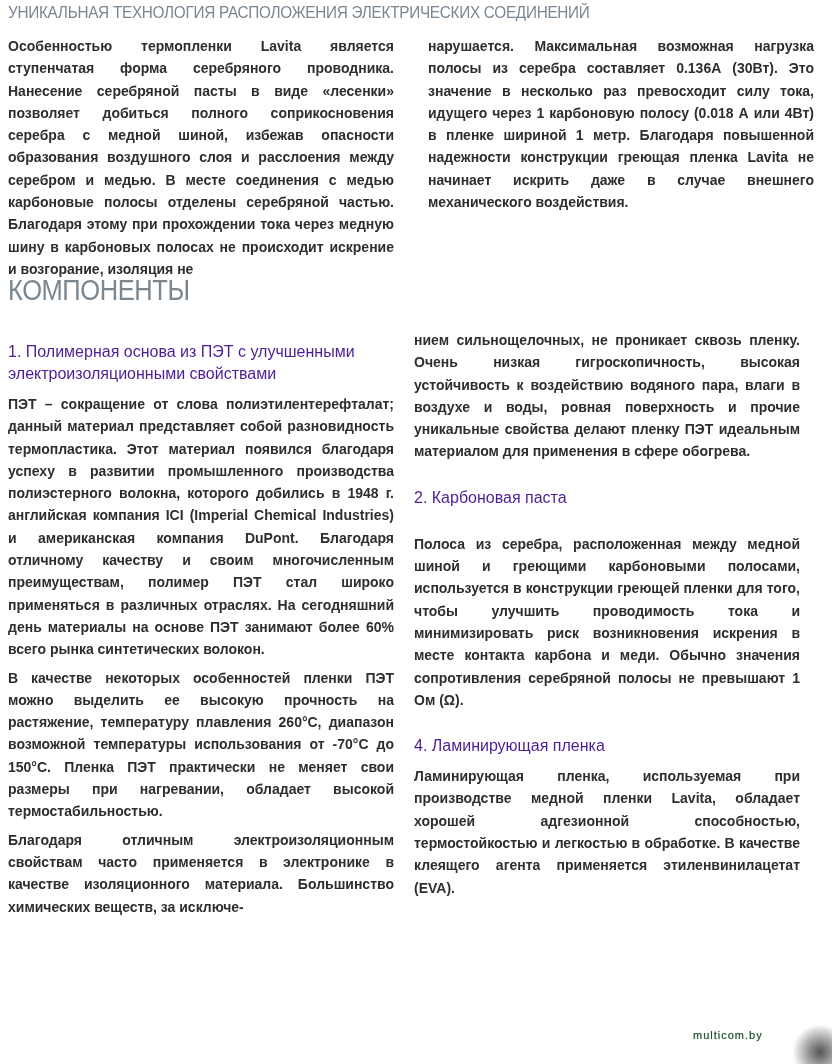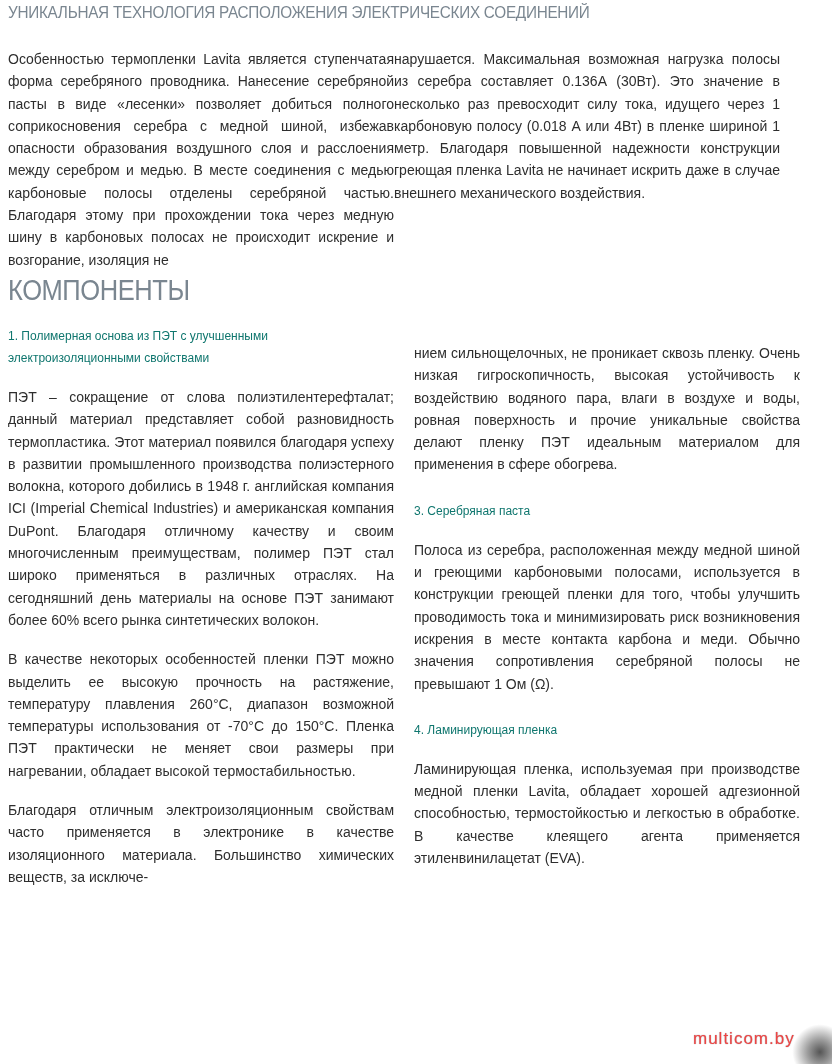--- a/index.html
+++ b/index.html
@@ -15,38 +15,38 @@
     font-size: 17px; letter-spacing: -0.3px;
     color: #7a8690; font-weight: normal;
     transform: scaleX(0.9); transform-origin: left top;
     white-space: nowrap;
   }
   .col {
     position: absolute;
     font-size: 14px; line-height: 22.3px;
     color: #2e2e2e;
   }
-  .col p { margin: 17px 0 6px 0; text-align: justify; text-align-last: left; }
+  .col p { margin: 4px 0 6px 0; text-align: justify; text-align-last: left; font-weight: bold; }
   .col-left-top { left: 8px; top: 31px; width: 386px; }
-  .col-right-top { left: 394px; top: 31px; width: 386px; }
+  .col-right-top { left: 428px; top: 31px; width: 386px; }
   .section-title {
     position: absolute; left: 8px; top: 274px;
     font-size: 29px; color: #7a8690; letter-spacing: -0.5px;
     transform: scaleX(0.88); transform-origin: left top;
   }
   .sub-heading {
-    font-size: 12px; line-height: 22px; color: #0f766e;
-    margin: 0 0 8px 0;
+    font-size: 16px; line-height: 22px; color: #4c1d95;
+    margin: 16px 0 8px 0;
   }
   .col-left-bot { left: 8px; top: 325px; width: 386px; }
   .col-right-bot { left: 414px; top: 325px; width: 386px; }
   .right-block { margin-bottom: 24px; }
   .watermark {
     position: absolute; left: 693px; top: 1029px;
-    font-size: 17px; color: #ef4444; letter-spacing: 1px;
+    font-size: 11px; color: #14532d; letter-spacing: 1px;
     text-shadow: 0 0 1px #bbb, 0 0 1px #bbb;
   }
   .page-corner {
     position: absolute; right: 0; bottom: 0; width: 40px; height: 40px;
     background: radial-gradient(circle at 70% 70%, #555 0%, #999 30%, rgba(255,255,255,0) 70%);
   }
 </style>
 </head>
 <body>
 
@@ -66,23 +66,23 @@
   <p>ПЭТ – сокращение от слова полиэтилентерефталат; данный материал представляет собой разновидность термопластика. Этот материал появился благодаря успеху в развитии промышленного производства полиэстерного волокна, которого добились в 1948 г. английская компания ICI (Imperial Chemical Industries) и американская компания DuPont. Благодаря отличному качеству и своим многочисленным преимуществам, полимер ПЭТ стал широко применяться в различных отраслях. На сегодняшний день материалы на основе ПЭТ занимают более 60% всего рынка синтетических волокон.</p>
   <p>В качестве некоторых особенностей пленки ПЭТ можно выделить ее высокую прочность на растяжение, температуру плавления 260°С, диапазон возможной температуры использования от -70°С до 150°С. Пленка ПЭТ практически не меняет свои размеры при нагревании, обладает высокой термостабильностью.</p>
   <p>Благодаря отличным электроизоляционным свойствам часто применяется в электронике в качестве изоляционного материала. Большинство химических веществ, за исключе-</p>
 </div>
 
 <div class="col col-right-bot">
   <div class="right-block">
     <p>нием сильнощелочных, не проникает сквозь пленку. Очень низкая гигроскопичность, высокая устойчивость к воздействию водяного пара, влаги в воздухе и воды, ровная поверхность и прочие уникальные свойства делают пленку ПЭТ идеальным материалом для применения в сфере обогрева.</p>
   </div>
   <div class="right-block">
+    <div class="sub-heading">2. Карбоновая паста</div>
   </div>
   <div class="right-block">
-    <div class="sub-heading">3. Серебряная паста</div>
     <p>Полоса из серебра, расположенная между медной шиной и греющими карбоновыми полосами, используется в конструкции греющей пленки для того, чтобы улучшить проводимость тока и минимизировать риск возникновения искрения в месте контакта карбона и меди. Обычно значения сопротивления серебряной полосы не превышают 1 Ом (Ω).</p>
   </div>
   <div class="right-block">
     <div class="sub-heading">4. Ламинирующая пленка</div>
     <p>Ламинирующая пленка, используемая при производстве медной пленки Lavita, обладает хорошей адгезионной способностью, термостойкостью и легкостью в обработке. В качестве клеящего агента применяется этиленвинилацетат (EVA).</p>
   </div>
 </div>
 
 <div class="watermark">multicom.by</div>
 <div class="page-corner"></div>

